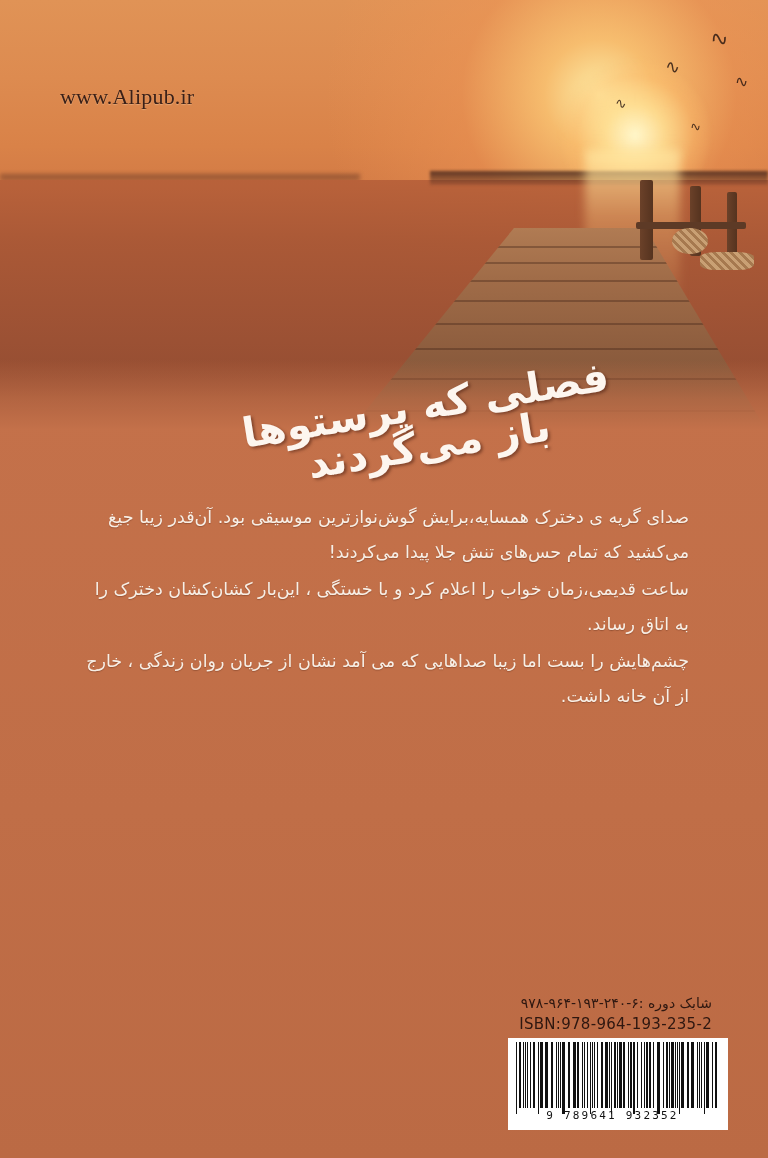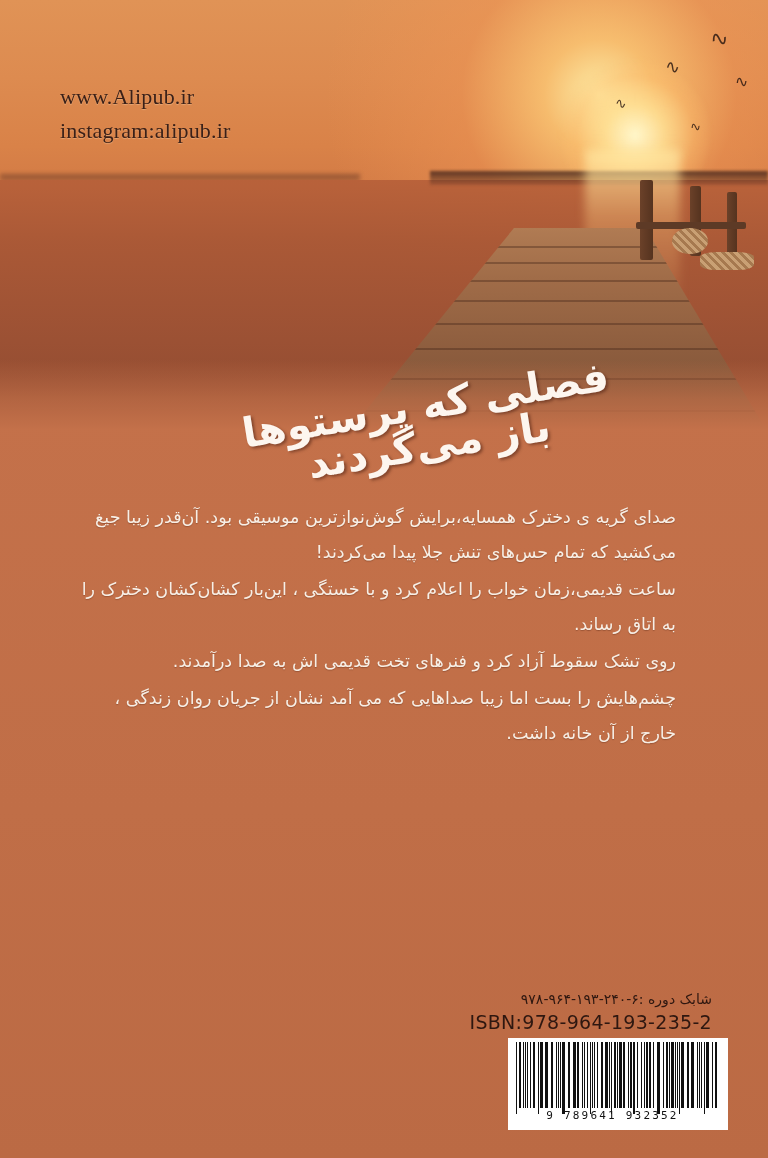--- a/index.html
+++ b/index.html
@@ -190,41 +190,41 @@
     width: 616px;
     text-align: right;
     direction: rtl;
     color: #f7efe6;
     font-family: "DejaVu Sans", sans-serif;
     font-size: 17.5px;
     line-height: 2.0;
     text-shadow: 0 1px 1px rgba(90,40,22,0.35);
   }
   .blurb p {
-    margin: 0 16px 2px 0;
+    margin: 0 3px 2px 0;
     text-align: right;
   }
 
   
   .isbn-block {
     position: absolute;
     right: 56px;
     bottom: 125px;
     text-align: right;
     direction: rtl;
     color: #2e1710;
     font-family: "DejaVu Sans", sans-serif;
   }
   .isbn-series {
     font-size: 14px;
     margin-bottom: 4px;
     letter-spacing: 0.3px;
   }
   .isbn-number {
-    font-size: 19px;
+    font-size: 15px;
     direction: ltr;
     text-align: left;
     letter-spacing: 0.3px;
   }
 
   
   .barcode {
     position: absolute;
     right: 40px;
     bottom: 28px;
@@ -290,32 +290,30 @@
     <div class="post" style="left:727px; top:192px; width:10px; height:62px;"></div>
     <div class="dock-rail" style="left:636px; top:222px; width:110px; height:7px;"></div>
     <div class="rope" style="left:672px; top:228px; width:36px; height:26px;"></div>
     <div class="rope" style="left:700px; top:252px; width:54px; height:18px; border-radius:30%;"></div>
 
     <div class="photo-fade"></div>
   </div>
 
   <div class="site-block">
     <div class="site-line">www.Alipub.ir</div>
-    <div class="site-line">instagram:alipub.ir</div>
   </div>
 
   <div class="title-wrap">
     <div class="title-line title-1">فصلی که پرستوها</div>
     <div class="title-line title-2">باز می‌گردند</div>
   </div>
 
   <div class="blurb">
     <p>صدای گریه ی دخترک همسایه،برایش گوش‌نوازترین موسیقی بود. آن‌قدر زیبا جیغ می‌کشید که تمام حس‌های تنش جلا پیدا می‌کردند!</p>
     <p>ساعت قدیمی،زمان خواب را اعلام کرد و با خستگی ، این‌بار کشان‌کشان دخترک را به اتاق رساند.</p>
-    <p>روی تشک سقوط آزاد کرد و فنرهای تخت قدیمی اش به صدا درآمدند.</p>
     <p>چشم‌هایش را بست اما زیبا صداهایی که می آمد نشان از جریان روان زندگی ، خارج از آن خانه داشت.</p>
   </div>
 
   <div class="isbn-block">
     <div class="isbn-series">
       <span>شابک دوره :</span><span>۶-۲۴۰-۱۹۳-۹۶۴-۹۷۸</span>
     </div>
     <div class="isbn-number">ISBN:978-964-193-235-2</div>
   </div>
 

